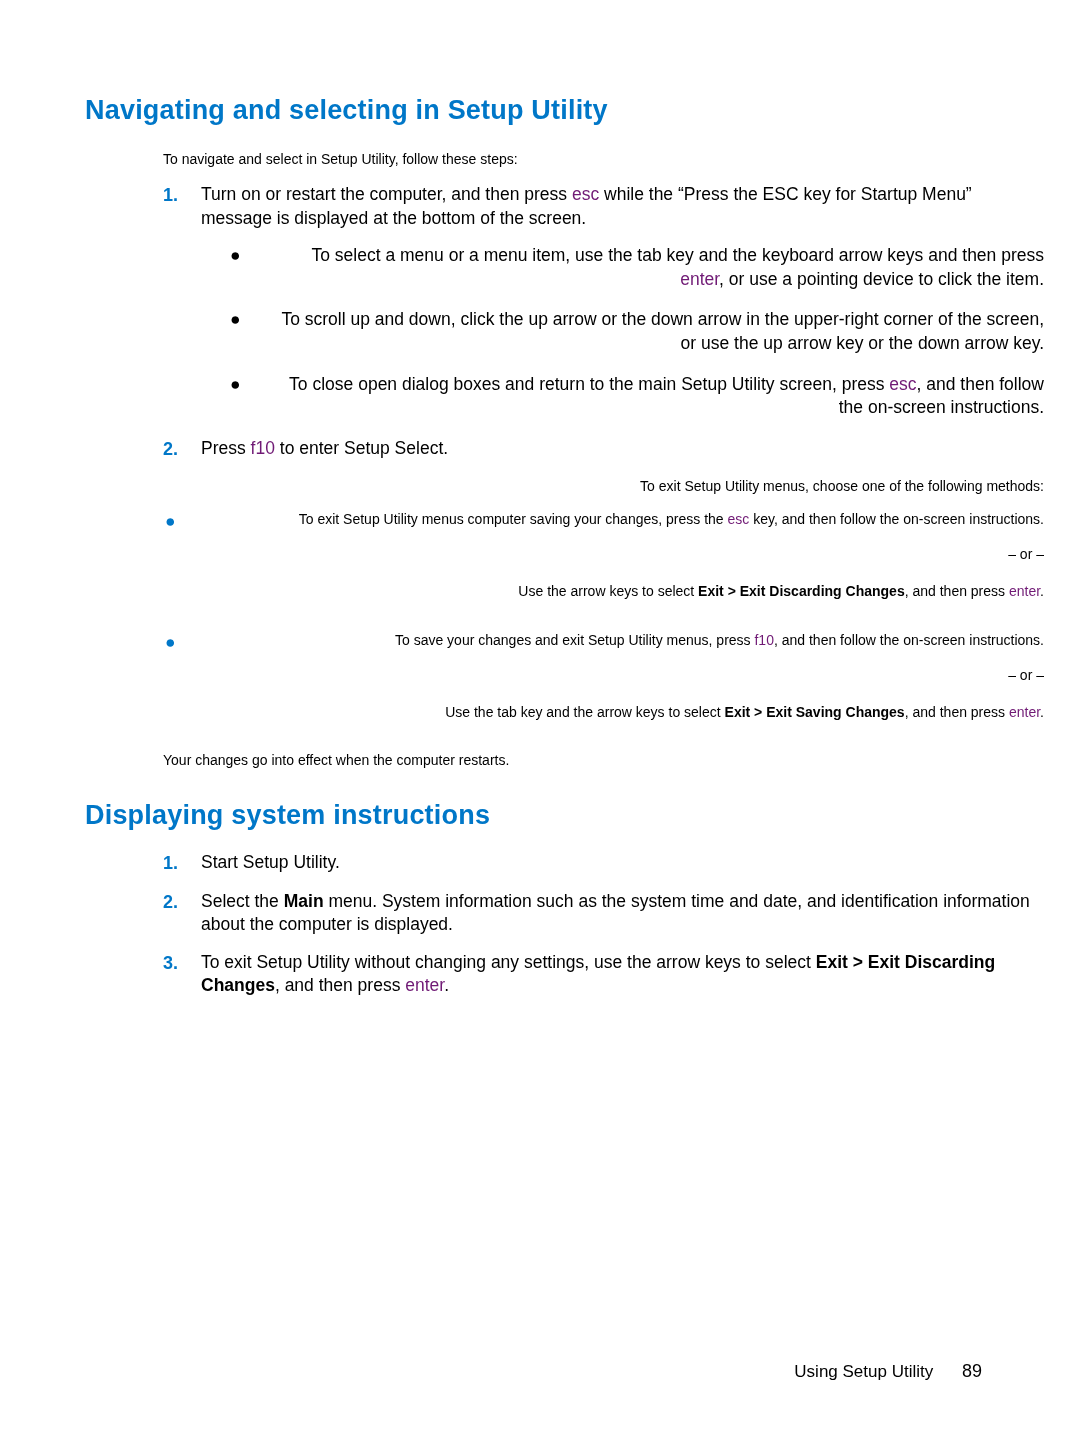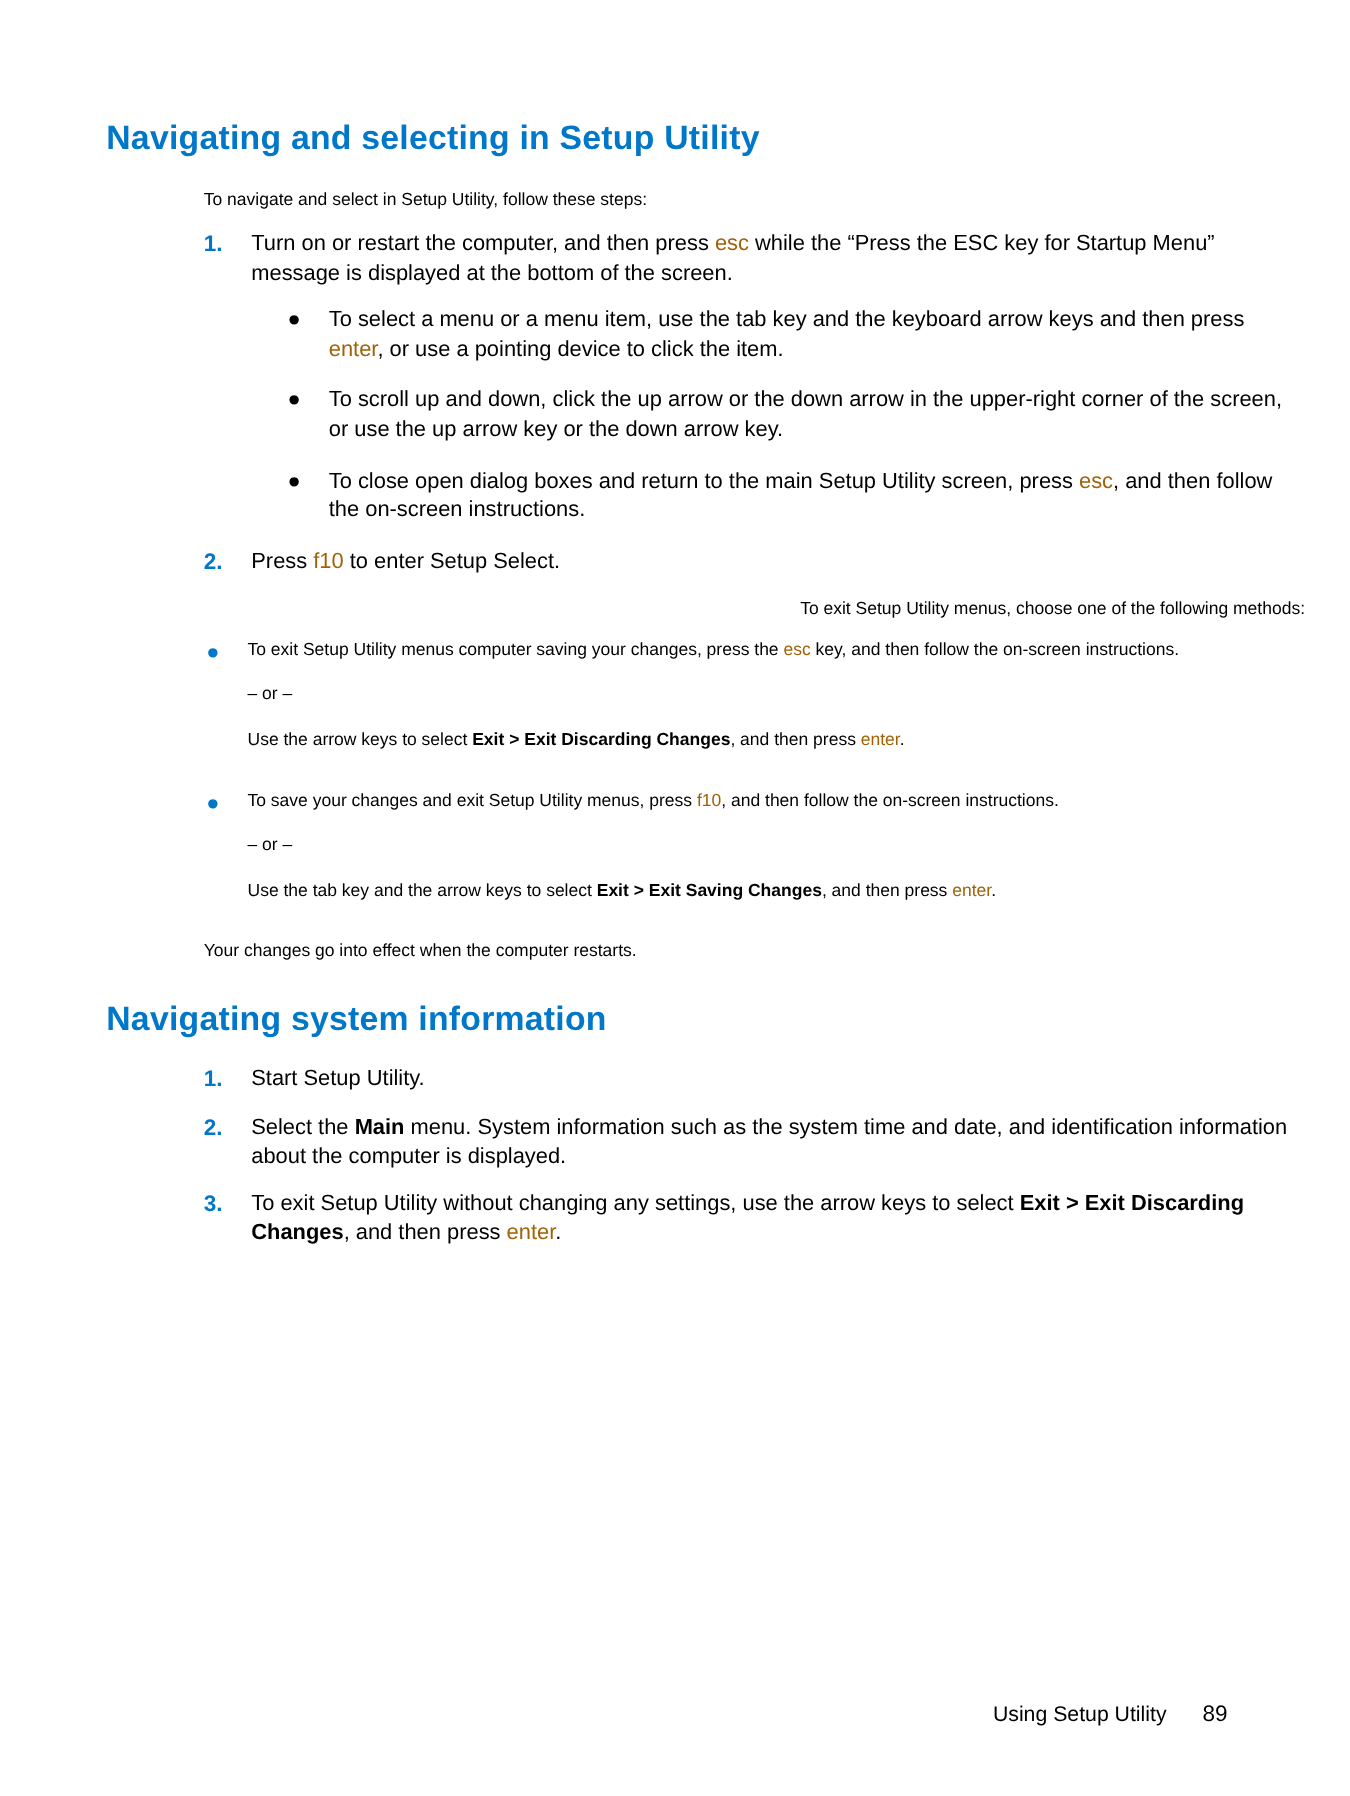--- a/index.html
+++ b/index.html
@@ -74,23 +74,24 @@
     }
     .bullet-sym-blue {
       color: #0077c8;
       min-width: 35px;
       text-align: left;
       padding-left: 2px;
       font-weight: bold;
     }
     .bullet-text {
       flex: 1;
+      text-align: right;
     }
     .key {
-      color: #a16207;
+      color: #701a75;
     }
     .bold {
       font-weight: bold;
     }
     .or {
       margin-left: 0;
       margin-top: 6px;
       margin-bottom: 18px;
     }
     .sub-p {
@@ -169,21 +170,21 @@
         <p class="sub-p"><span>To save your changes and exit Setup Utility menus, press </span><span class="key">f10</span><span>, and then follow the on-screen instructions.</span></p>
         <p class="or">– or –</p>
         <p class="sub-p"><span>Use the tab key and the arrow keys to select </span><span class="bold">Exit &gt; Exit Saving Changes</span><span>, and then press </span><span class="key">enter</span><span>.</span></p>
       </div>
     </div>
 
     <p class="indent1" style="margin-top: 4px;">Your changes go into effect when the computer restarts.</p>
   </div>
 
   <div class="section2">
-    <h2>Navigating system information</h2>
+    <h2>Displaying system instructions</h2>
 
     <div class="step indent1">
       <div class="step-num">1.</div>
       <div class="step-text">Start Setup Utility.</div>
     </div>
 
     <div class="step indent1">
       <div class="step-num">2.</div>
       <div class="step-text">
         <span>Select the </span><span class="bold">Main</span><span> menu. System information such as the system time and date, and identification information about the computer is displayed.</span>

